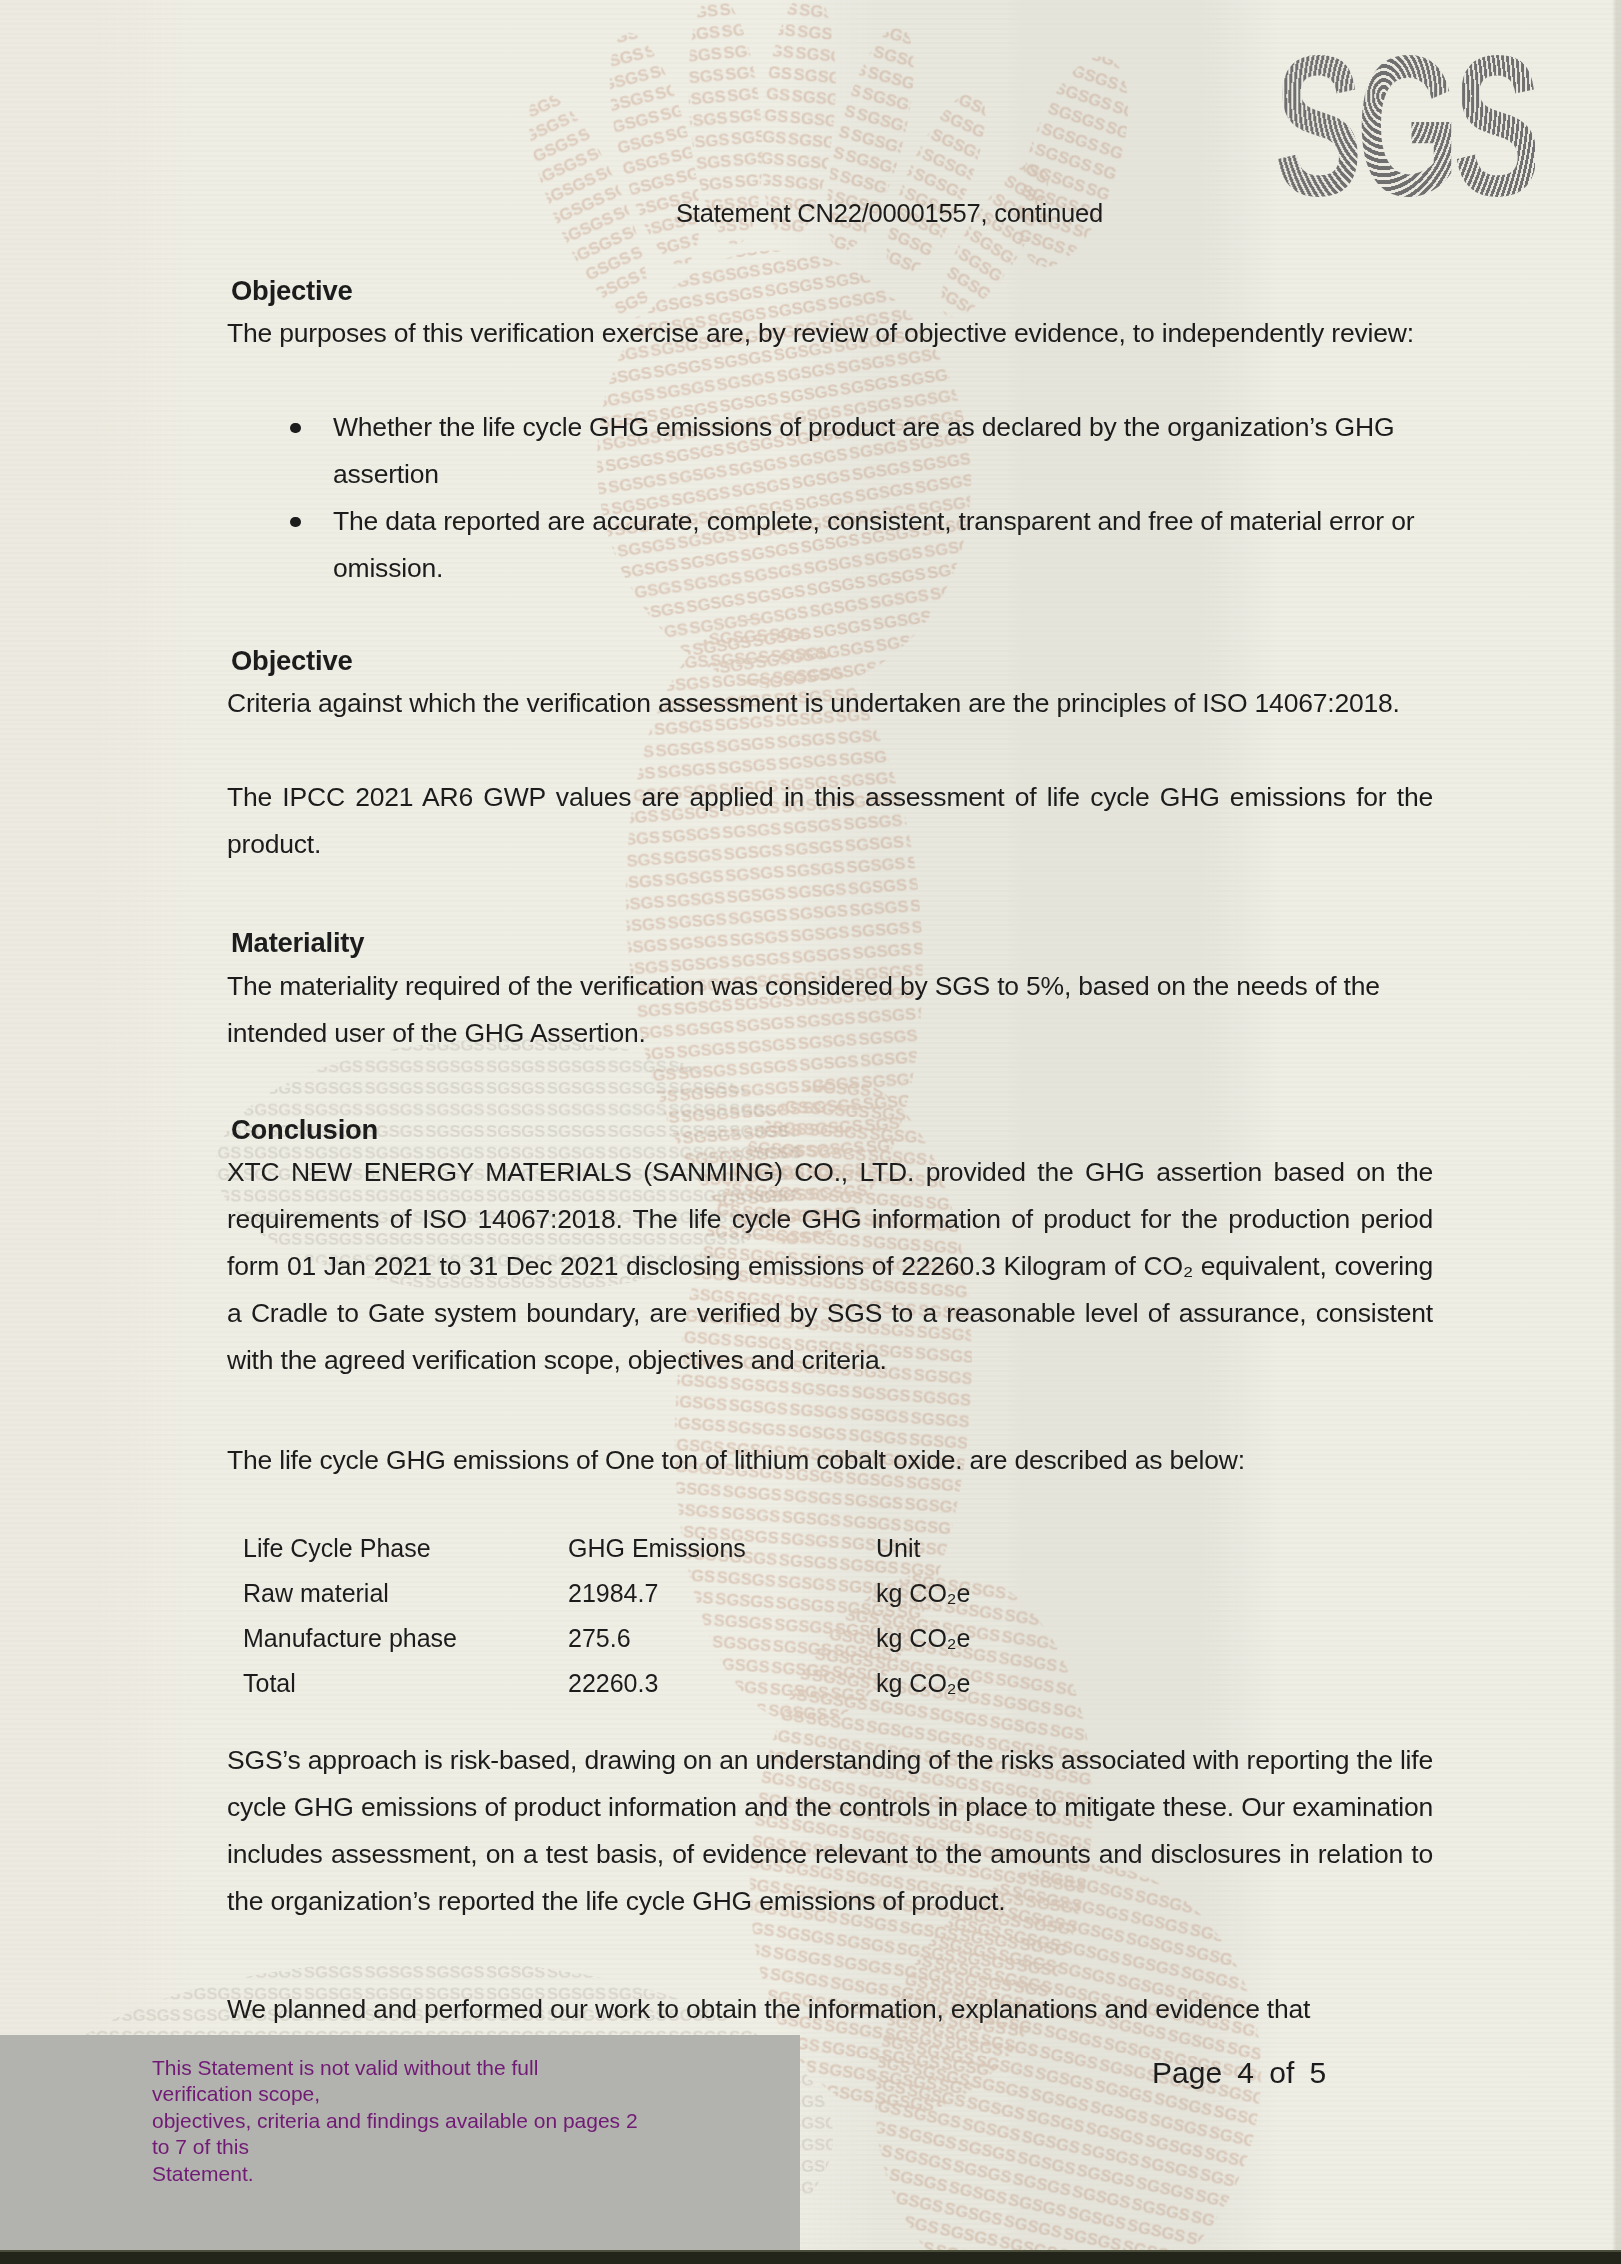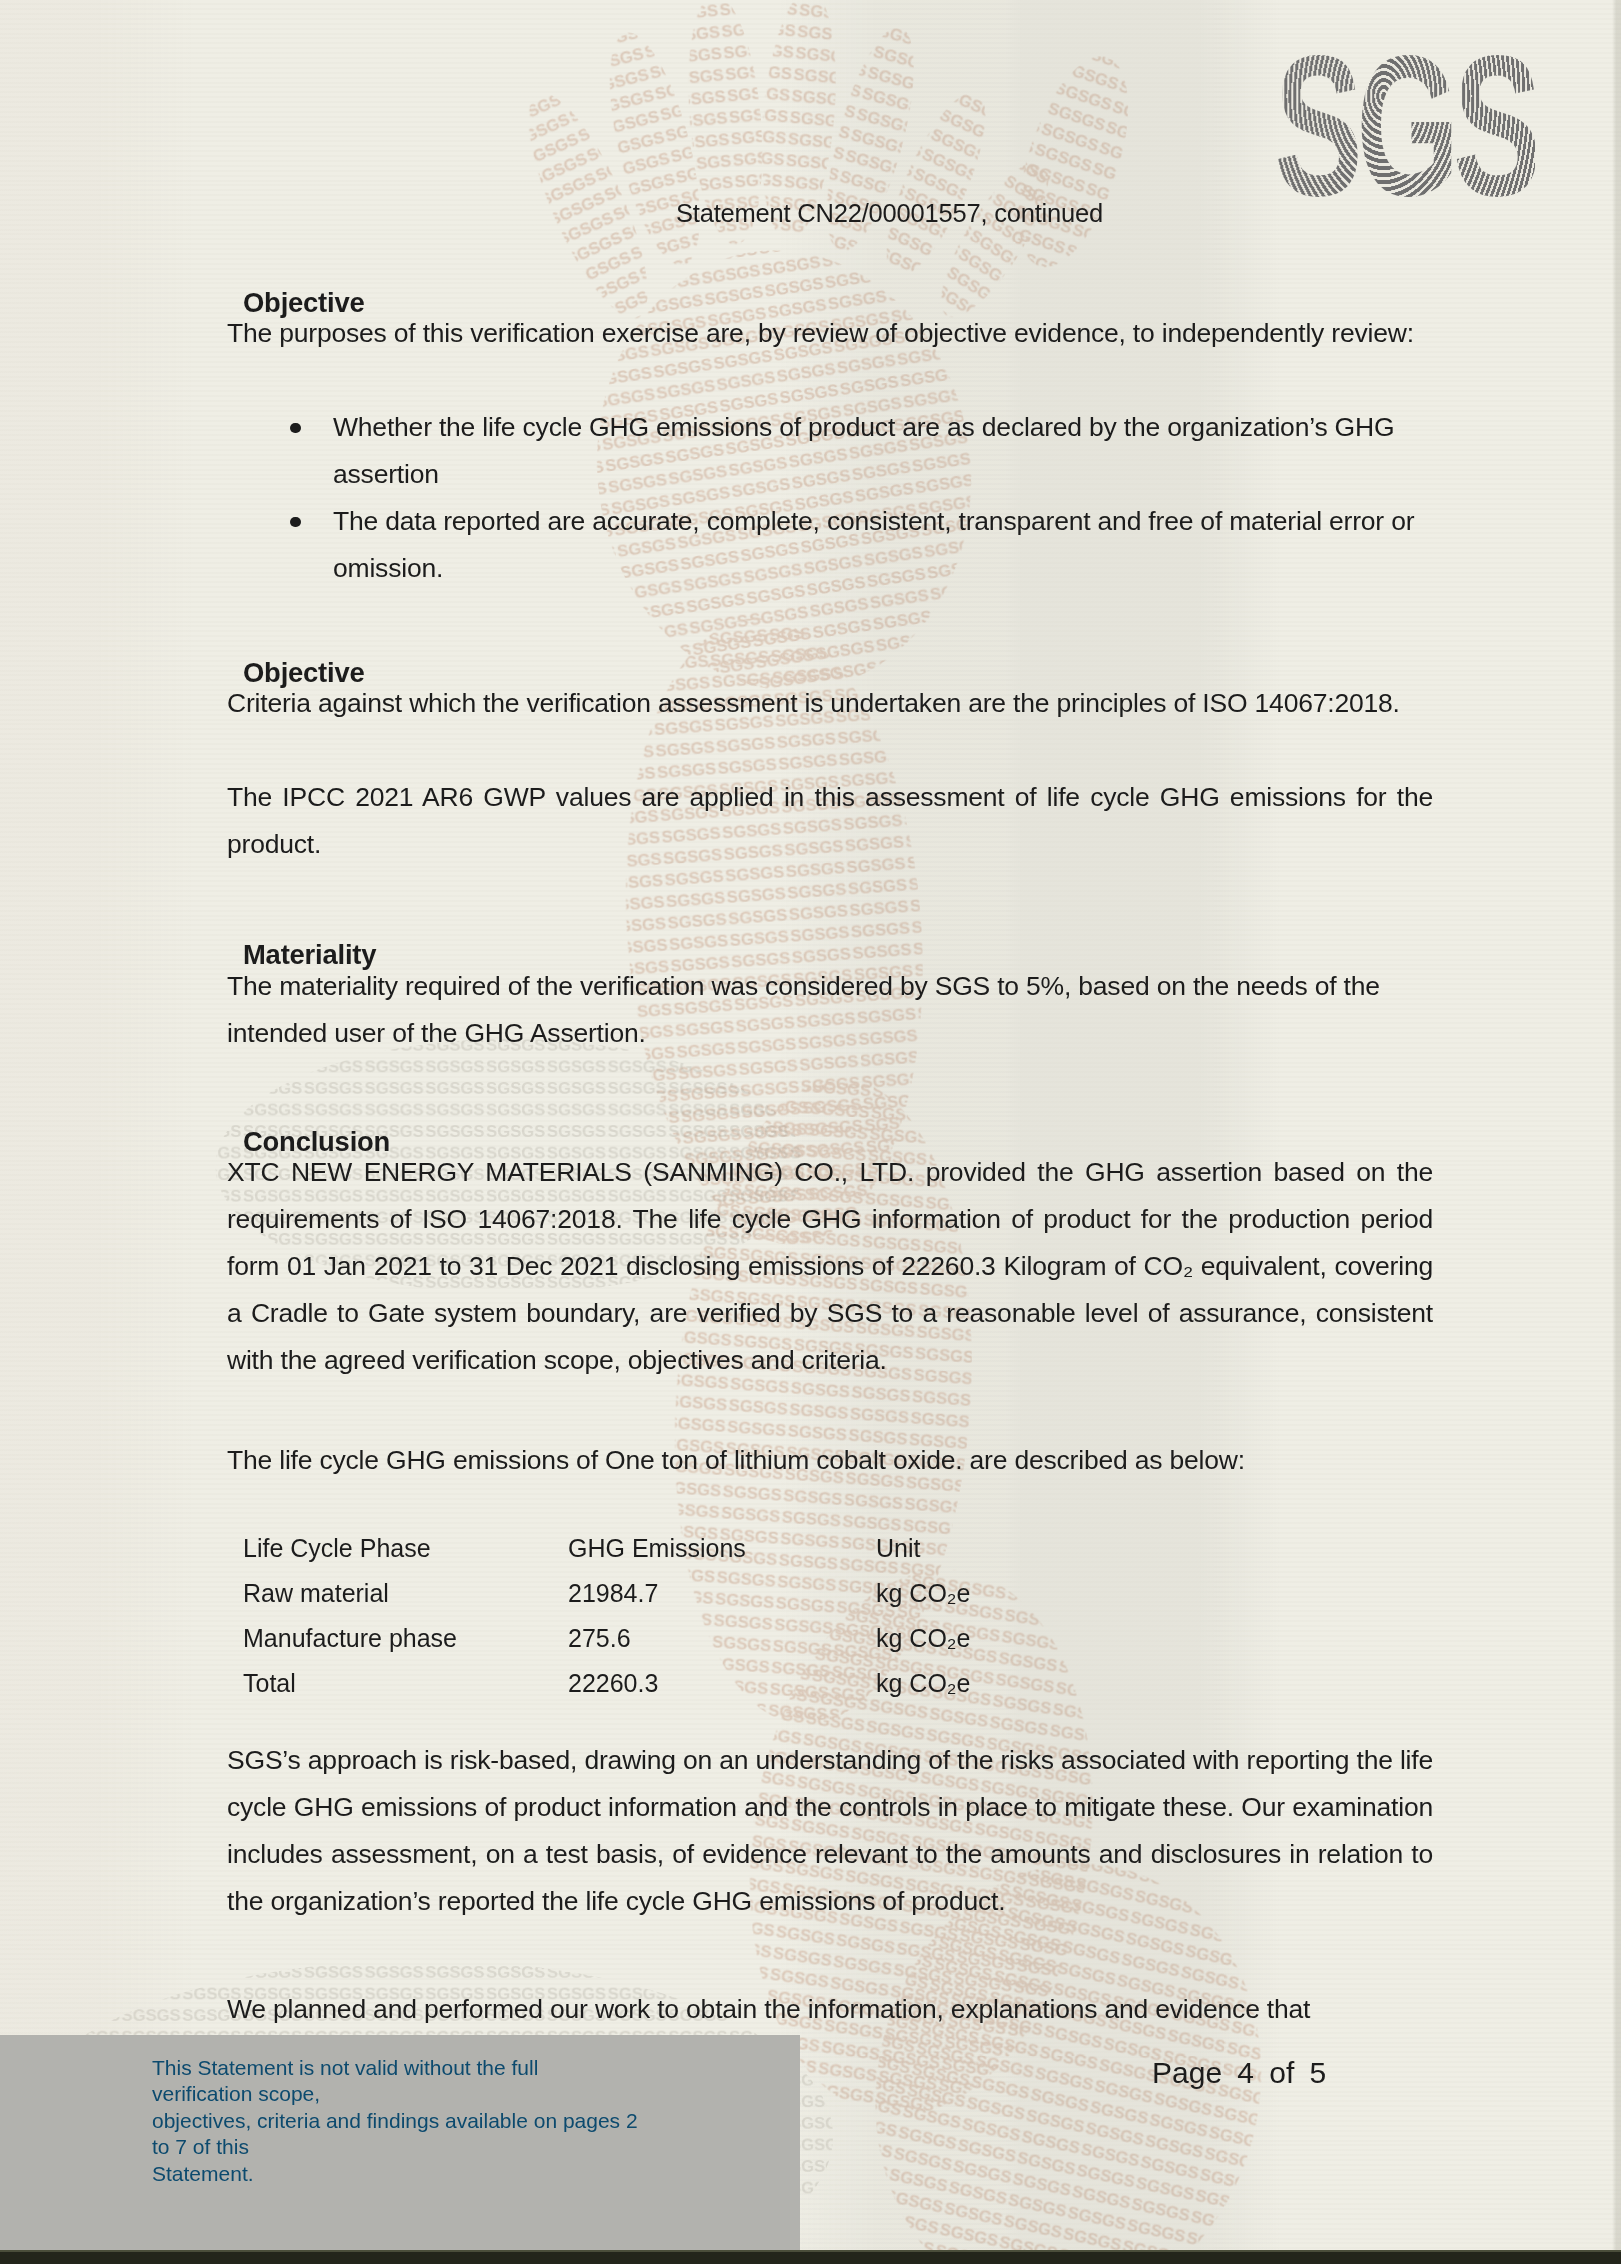--- a/index.html
+++ b/index.html
@@ -34,36 +34,36 @@
     font-weight:bold;letter-spacing:-9.8px;
     transform:scaleX(0.66);transform-origin:100% 50%;
     background:repeating-radial-gradient(circle at 42% 30%, #6f6f6f 0 4.1px, #eceae1 4.1px 7px);
     -webkit-background-clip:text;background-clip:text;color:transparent;
   }
 
   
   .blk{position:absolute;left:227px;width:1206px;font-size:26.5px;line-height:47px;
     letter-spacing:-0.2px;}
   .just{text-align:justify;}
-  h3.hd{margin:16px;font-size:27.4px;font-weight:bold;line-height:47px;}
+  h3.hd{margin:4px;font-size:27.4px;font-weight:bold;line-height:47px;}
   .bullet{position:relative;padding-left:106px;min-height:94px;}
   .bullet .dot{position:absolute;left:63px;top:18.6px;width:10.8px;height:10.8px;
     border-radius:50%;background:#1c1c1c;}
   
   .gtable{position:absolute;left:243px;top:1526px;width:882px;font-size:25px;}
   .gtable .trow{display:flex;height:45px;line-height:45px;}
   .gtable .c1{width:325px;}
   .gtable .c2{width:308px;}
   .gtable .c3{flex:1;}
 
   
   .gray-box{position:absolute;left:0;top:2035px;width:800px;height:215px;
     background:#b2b2ae;}
   .disclaimer{position:absolute;left:152px;top:19.6px;width:490px;
-    font-size:21px;line-height:26.5px;color:#0c4a6e;}
+    font-size:21px;line-height:26.5px;color:#701a75;}
   .page-num{position:absolute;left:1152px;top:2056px;font-size:30px;word-spacing:6.9px;}
   .bottom-strip{position:absolute;left:0;top:2250px;width:1621px;height:13.7px;
     background:#23251b;border-top:2px solid #4a4d3a;z-index:5;}
 </style>
 </head>
 <body>
 
 <div class="page">
 
   <svg class="watermark" width="1621" height="2264" viewBox="0 0 1654 2310">

